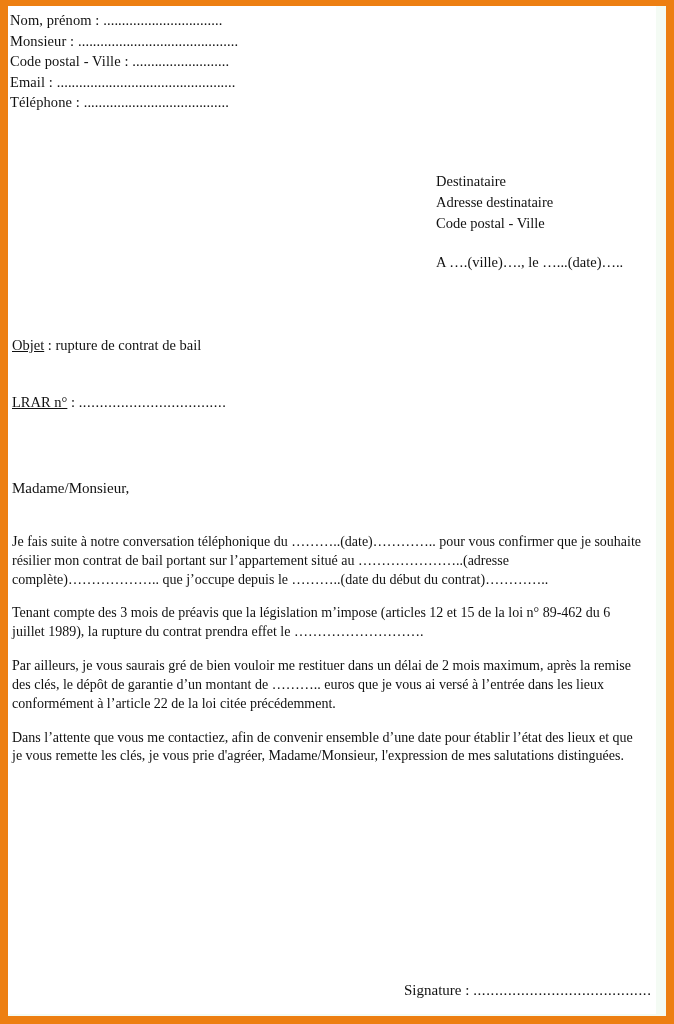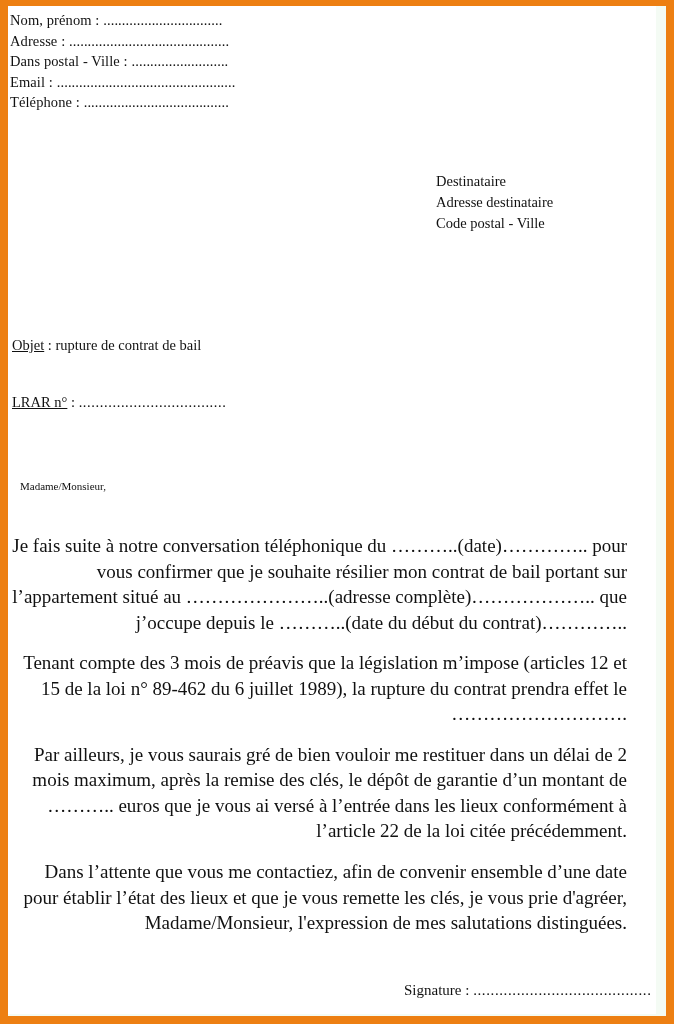--- a/index.html
+++ b/index.html
@@ -100,36 +100,36 @@
   }
   .u {
     text-decoration: underline;
     text-underline-offset: 1px;
     text-align: center;
   }
 
   
   .salutation {
     position: absolute;
-    left: 12px;
+    left: 4px;
     top: 473px;
-    font-size: 11px;
+    font-size: 15px;
     white-space: nowrap;
   }
   .body-block {
     position: absolute;
     left: 4px;
     top: 527px;
     width: 630px;
   }
   .para {
-    font-size: 19px;
+    font-size: 14px;
     line-height: 1.345;
-    text-align: right;
-    margin: 0 15px 15px 0;
+    text-align: left;
+    margin: 0 0 15px 0;
   }
   .para:last-child {
     margin-bottom: 0;
   }
 
   
   .signature-line {
     position: absolute;
     left: 396px;
     top: 975px;
@@ -139,32 +139,33 @@
 </style>
 </head>
 <body>
 
 <div class="page-frame">
   <div class="page-margin">
     <div class="paper">
 
       <div class="sender-block">
         <div class="sender-line">Nom, prénom : ................................</div>
-        <div class="sender-line">Adresse : ...........................................</div>
-        <div class="sender-line">Dans postal - Ville : ..........................</div>
+        <div class="sender-line">Monsieur : ...........................................</div>
+        <div class="sender-line">Code postal - Ville : ..........................</div>
         <div class="sender-line">Email : ................................................</div>
         <div class="sender-line">Téléphone : .......................................</div>
       </div>
 
       <div class="recipient-block">
         <div class="recipient-line">Destinataire</div>
         <div class="recipient-line">Adresse destinataire</div>
         <div class="recipient-line">Code postal - Ville</div>
       </div>
 
+      <div class="place-date-line">A ….(ville)…., le …...(date)…..</div>
 
       <div class="subject-line">
         <span class="u">Objet</span><span> : </span><span>rupture de contrat de bail</span>
       </div>
 
       <div class="lrar-line">
         <span class="u">LRAR n°</span><span> : </span><span class="leader">...................................</span>
       </div>
 
       <div class="salutation">Madame/Monsieur,</div>

